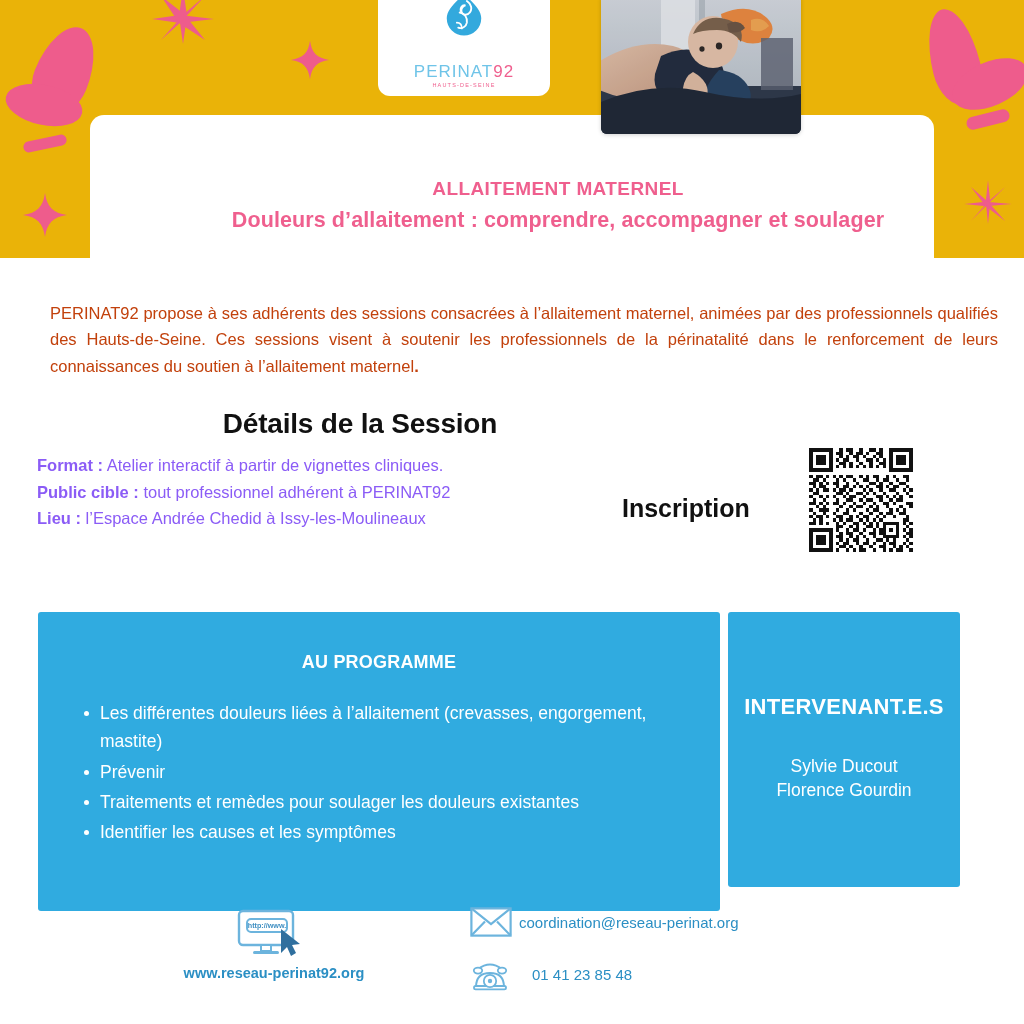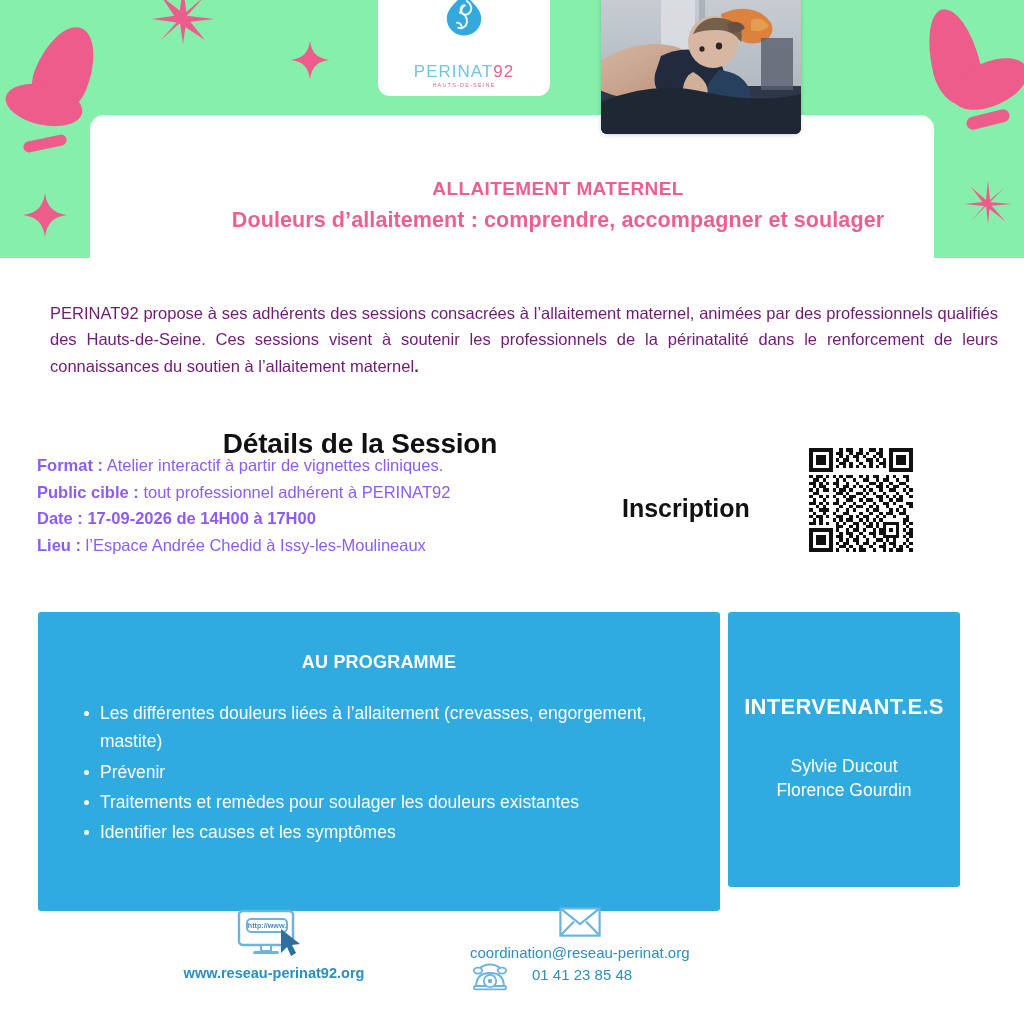--- a/index.html
+++ b/index.html
@@ -8,21 +8,21 @@
     background:#ffffff;
     font-family:"Liberation Sans", sans-serif;
     overflow:hidden;
     position:relative;
   }
   #poster{position:relative;width:1024px;height:1024px;overflow:hidden;background:#fff;}
 
   
   .banner{
     position:absolute;left:0;top:0;width:1024px;height:258px;
-    background:#86efac;overflow:hidden;
+    background:#eab308;overflow:hidden;
   }
   .banner-white-card{
     position:absolute;left:90px;top:115px;width:844px;height:200px;
     background:#ffffff;border-radius:14px 14px 0 0;
   }
 
   
   .blob{position:absolute;background:#ee5c8c;}
   .petal{position:absolute;background:#ee5c8c;border-radius:50% 50% 50% 50%/62% 62% 38% 38%;}
 
@@ -57,28 +57,28 @@
     color:#ef5f8e;font-weight:bold;font-size:19px;letter-spacing:.4px;
     font-family:"Liberation Sans", sans-serif;
   }
   .title-sub{
     color:#ef5f8e;font-weight:bold;font-size:21.5px;margin-top:8px;letter-spacing:.1px;
   }
 
   
   .intro{
     position:absolute;left:50px;top:283px;width:948px;
-    font-size:16.5px;line-height:1.62;color:#701a75;text-align:justify;
+    font-size:16.5px;line-height:1.62;color:#c2410c;text-align:justify;
   }
   .intro b{font-weight:bold;}
 
   
   .details-heading{
     position:absolute;left:50px;top:408px;width:620px;text-align:center;
-    font-size:28px;font-weight:bold;color:#111111;letter-spacing:-.2px;margin-top:20px;
+    font-size:28px;font-weight:bold;color:#111111;letter-spacing:-.2px;
   }
   .details-list{
     position:absolute;left:37px;top:452px;width:600px;
     font-size:16.5px;line-height:1.62;color:#8b5cf6;
   }
   .details-list .row{white-space:nowrap;}
   .details-list .k{font-weight:bold;}
   .details-list .v-bold{font-weight:bold;}
 
   
@@ -119,21 +119,21 @@
     margin:0;padding-top:82px;font-size:22px;font-weight:bold;letter-spacing:.3px;
   }
   .intervenants .names{margin-top:34px;font-size:17.5px;line-height:1.38;}
 
   
   .footer{position:absolute;left:0;top:895px;width:992px;height:129px;padding-left:20px;}
   .site-block{position:absolute;left:174px;top:10px;width:200px;text-align:center;}
   .site-icon{width:86px;height:56px;margin:0 auto;display:block;}
   .site-url{margin-top:4px;font-size:14.5px;font-weight:bold;color:#2b8fc4;}
 
-  .mail-row{position:absolute;left:470px;top:12px;display:flex;align-items:center;gap:7px;flex-direction:column;}
+  .mail-row{position:absolute;left:470px;top:12px;display:flex;align-items:center;gap:7px;}
   .tel-row{position:absolute;left:470px;top:62px;display:flex;align-items:center;gap:22px;}
   .contact-text{font-size:15px;color:#2b8fc4;}
   .mail-icon{width:42px;height:30px;display:block;}
   .tel-icon{width:40px;height:34px;display:block;}
 </style>
 </head>
 <body>
 
 <div id="poster">
 
@@ -240,24 +240,20 @@
   <div class="details-heading">Détails de la Session</div>
 
   <div class="details-list">
     <div class="row">
       <span class="k">Format :</span>
       <span>Atelier interactif à partir de vignettes cliniques.</span>
     </div>
     <div class="row">
       <span class="k">Public cible :</span>
       <span>tout professionnel adhérent à PERINAT92</span>
-    </div>
-    <div class="row">
-      <span class="k">Date :</span>
-      <span class="v-bold">17-09-2026 de 14H00 à 17H00</span>
     </div>
     <div class="row">
       <span class="k">Lieu :</span>
       <span>l’Espace Andrée Chedid à Issy-les-Moulineaux</span>
     </div>
   </div>
 
   <div class="inscription">Inscription</div>
 
   <div class="qr">

